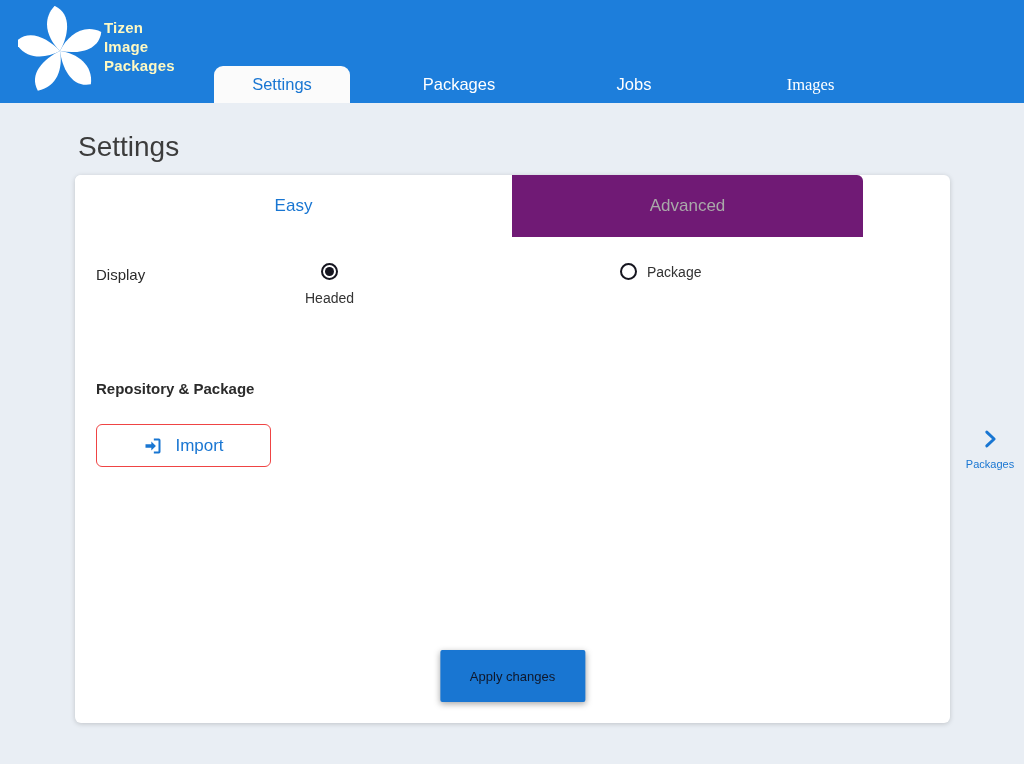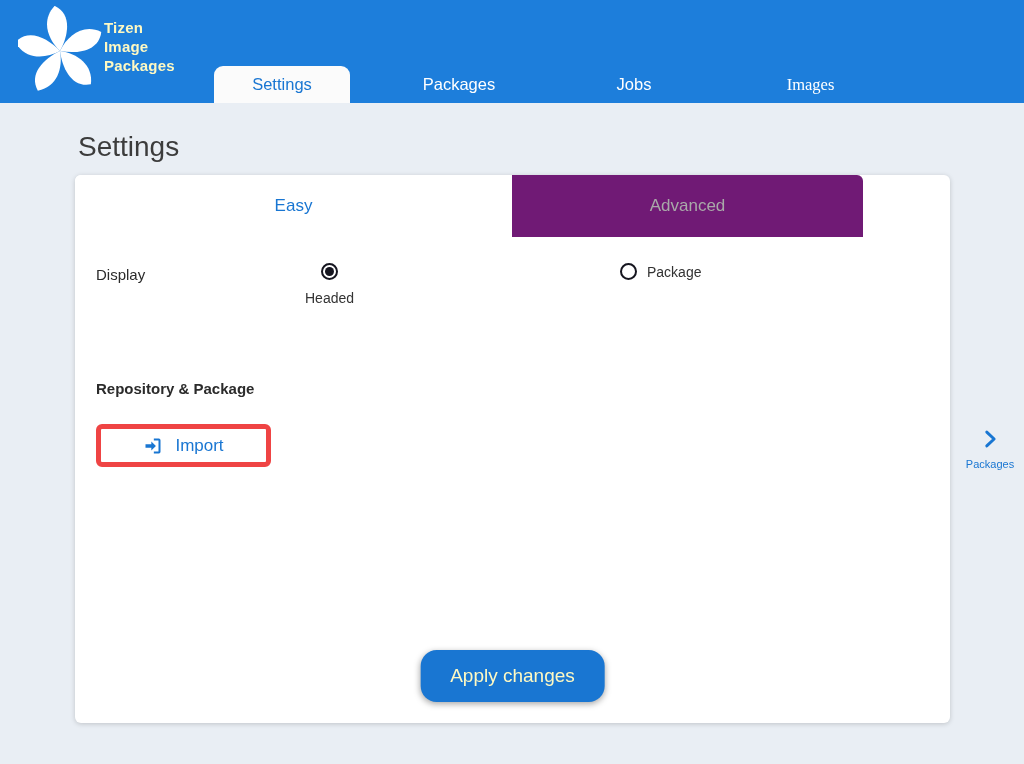--- a/index.html
+++ b/index.html
@@ -33,25 +33,25 @@
   .radio-option { position:absolute; top:0; display:flex; align-items:center; gap:10px; cursor:pointer; }
   .radio-option.opt1 { left:230px;flex-direction:column; }
   .radio-option.opt2 { left:545px; }
   .radio-circle { width:17px; height:17px; border:2.5px solid #15151f; border-radius:50%; position:relative; flex:0 0 auto; }
   .radio-circle[data-selected="true"]::after { content:""; position:absolute; inset:2px; background:#15151f; border-radius:50%; }
   .radio-label { font-size:14px; color:#333333; }
 
   .section-title { position:absolute; left:21px; top:205px; font-weight:bold; font-size:15px; color:#2b2b2b;text-align:right; }
 
   .import-btn { position:absolute; left:21px; top:249px; width:175px; height:43px; background:#ffffff;
-                border:5px solid #ef4444; border-radius:6px; display:flex; align-items:center; justify-content:center;
+                border:1px solid #ef4444; border-radius:6px; display:flex; align-items:center; justify-content:center;
                 gap:12px; cursor:pointer; color:#1976d2; font-size:17px; }
 
   .apply-btn { position:absolute; left:50%; transform:translateX(-50%); top:475px; height:52px; padding:0 30px;
-               background:#1976d2; color:#fef9c3; font-size:19px; border:none; border-radius:16px;
+               background:#1976d2; color:#0f172a; font-size:13px; border:none; border-radius:2px;
                box-shadow:0 2px 6px rgba(0,0,0,.35); display:flex; align-items:center; cursor:pointer;
                font-family:"Liberation Sans", sans-serif; }
 
   .next-nav { position:absolute; left:962px; top:428px; width:56px; text-align:center; cursor:pointer; }
   .next-nav .chev { display:block; margin:0 auto; }
   .next-nav .next-label { margin-top:8px; font-size:11px; color:#1976d2; }
 </style>
 </head>
 <body>
 

